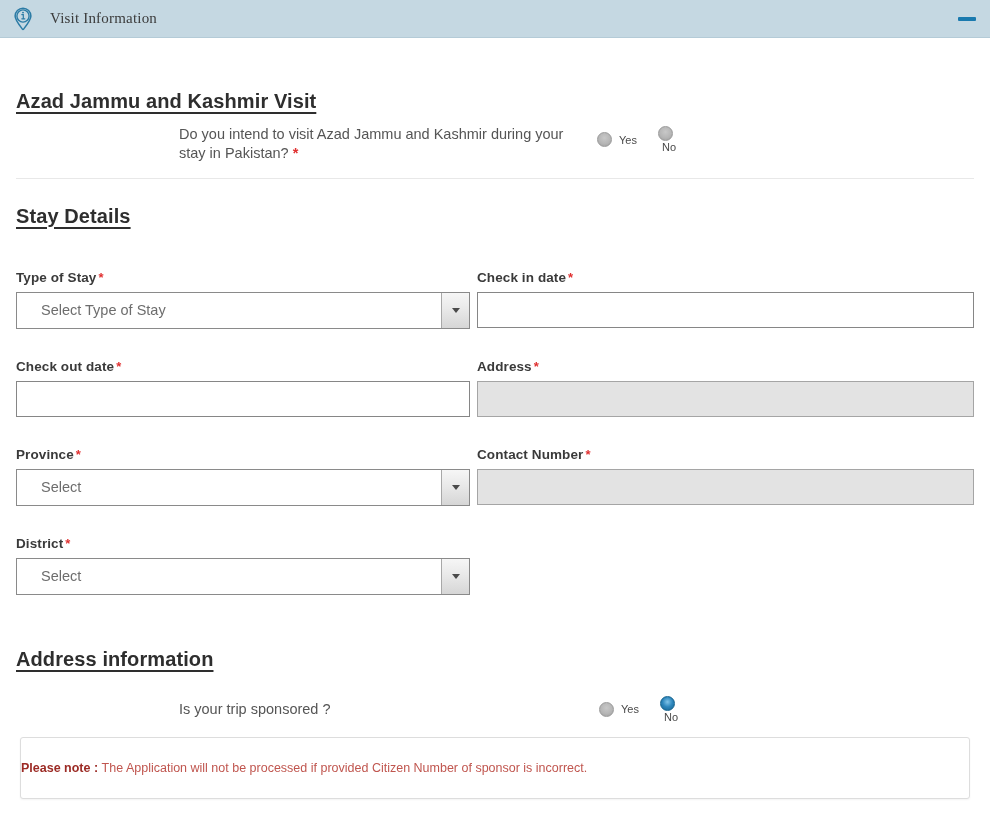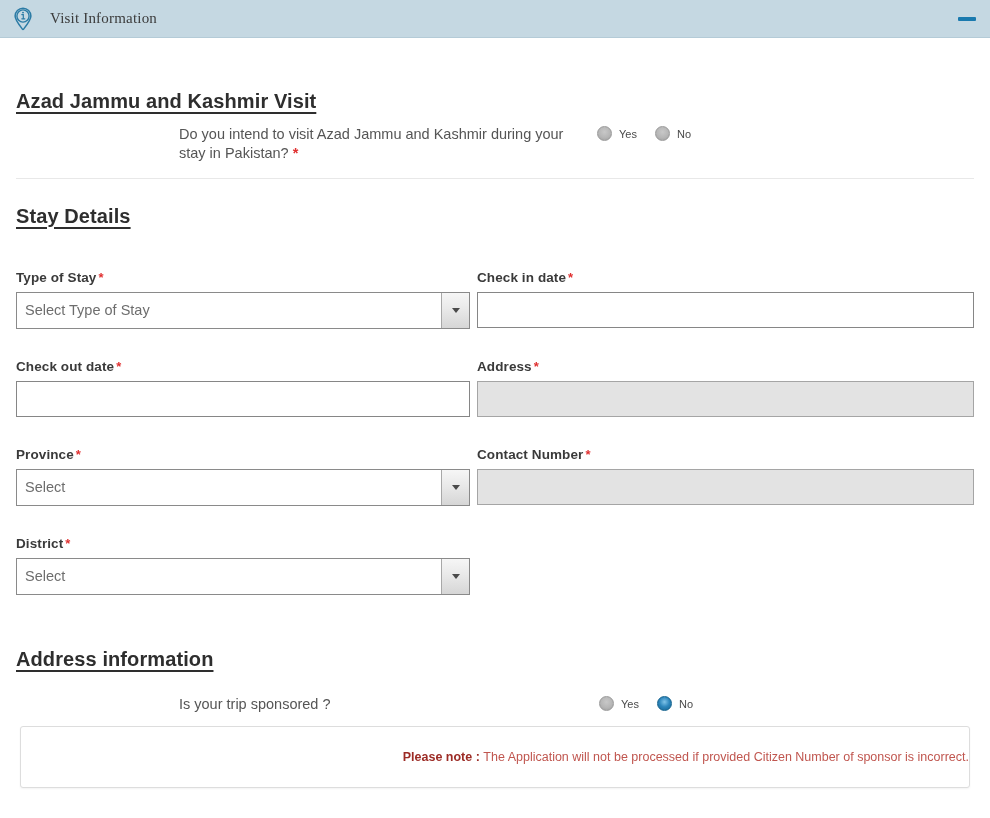--- a/index.html
+++ b/index.html
@@ -101,21 +101,21 @@
 
   .req { color: #e03030; font-weight: bold; }
 
   
   .radio-opt {
     display: flex;
     align-items: center;
     margin-right: 18px;
     cursor: pointer;
   }
-  .radio-opt:last-child { margin-right: 0; }
+  .radio-opt:last-child { margin-right: 0; flex-direction: column; }
   .radio-dot {
     width: 15px;
     height: 15px;
     border-radius: 50%;
     background: radial-gradient(circle at 50% 38%, #c8c8c8 0%, #b6b6b6 55%, #9d9d9d 100%);
     border: 1px solid #9a9a9a;
     display: inline-block;
     flex: 0 0 15px;
   }
   .radio-dot.checked {
@@ -169,20 +169,21 @@
   
   .select-wrap {
     position: relative;
     width: 100%;
     height: 37px;
     border: 1px solid #8a8a8a;
     background: #ffffff;
     display: flex;
     align-items: stretch;
     cursor: pointer;
+    padding-left: 16px;
   }
   .select-value {
     flex: 1 1 auto;
     display: flex;
     align-items: center;
     padding-left: 8px;
     font-size: 14.5px;
     color: #6d6d6d;
     overflow: hidden;
     white-space: nowrap;
@@ -223,21 +224,21 @@
 
   .note-box {
     margin: 14px 4px 0 4px;
     border: 1px solid #dddddd;
     border-radius: 3px;
     background: #ffffff;
     box-shadow: 0 1px 2px rgba(0,0,0,.05);
     height: 62px;
     display: flex;
     align-items: center;
-    justify-content: flex-end;
+    justify-content: flex-start;
   }
   .note-text {
     font-size: 12.5px;
     color: #c0564f;
     text-align: center;
   }
   .note-text .note-strong {
     font-weight: bold;
     color: #9c2b25;
   }

